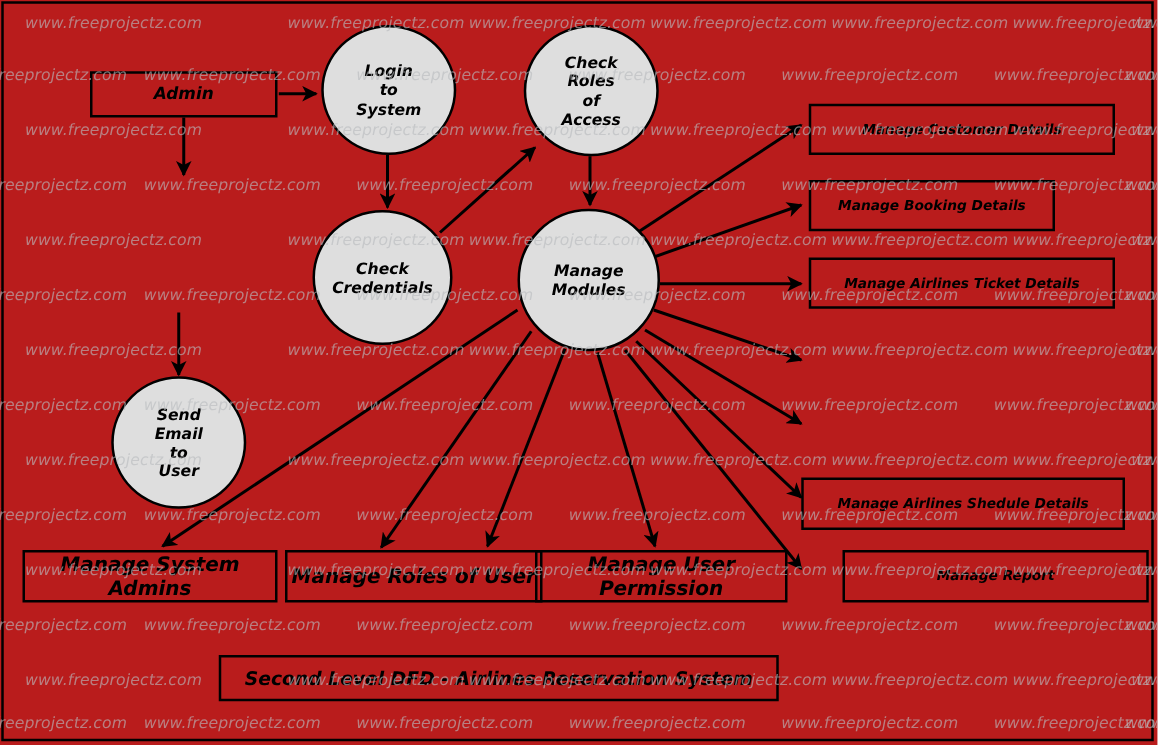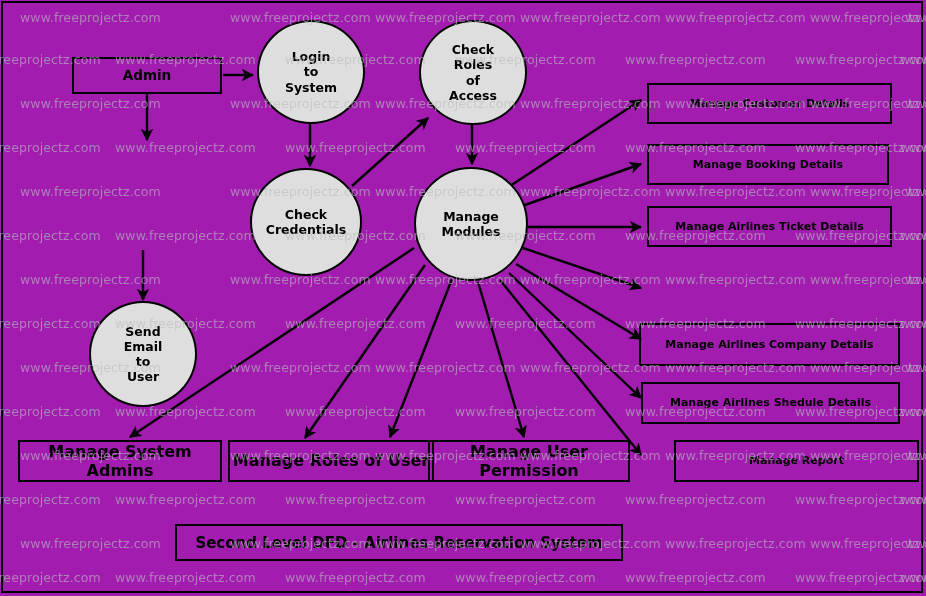--- a/index.html
+++ b/index.html
@@ -4,23 +4,24 @@
 <style>
   html, body {
     margin: 0;
     padding: 0;
     background: #ffffff;
   }
   #canvas {
     position: relative;
     width: 926px;
     height: 596px;
-    background: #a21caf;
+    background: #b91c1c;
     overflow: hidden;
     font-family: "DejaVu Sans", "Liberation Sans", sans-serif;
+    font-style: italic;
   }
   
   #page-frame {
     position: absolute;
     left: 1px; top: 1px;
     width: 922px; height: 592px;
     border: 2px solid #000;
     box-sizing: border-box;
     pointer-events: none;
   }
@@ -265,32 +266,29 @@
     <span class="lbl">Send
 Email
 to
 User</span>
   </div>
 
   <div class="node-box right-box" style="left:647px; top:83px; width:245px; height:41px;">
     <span class="lbl">Manage Customer Details</span>
   </div>
 
-  <div class="node-box right-box" style="left:647px; top:144px; width:242px; height:41px;text-align:center;">
+  <div class="node-box right-box" style="left:647px; top:144px; width:197px; height:41px;text-align:center;">
     <span class="lbl">Manage Booking Details</span>
   </div>
 
   <div class="node-box right-box" style="left:647px; top:206px; width:245px; height:41px;">
     <span class="lbl">Manage Airlines Ticket Details</span>
   </div>
 
 
-  <div class="node-box right-box" style="left:639px; top:323px; width:261px; height:43px;">
-    <span class="lbl">Manage Airlines Company Details</span>
-  </div>
 
   <div class="node-box right-box" style="left:641px; top:382px; width:259px; height:42px;">
     <span class="lbl">Manage Airlines Shedule Details</span>
   </div>
 
   <div class="node-box right-box" style="left:674px; top:440px; width:245px; height:42px;">
     <span class="lbl">Manage Report</span>
   </div>
 
   <div class="node-box bottom-box" style="left:18px; top:440px; width:204px; height:42px;">

